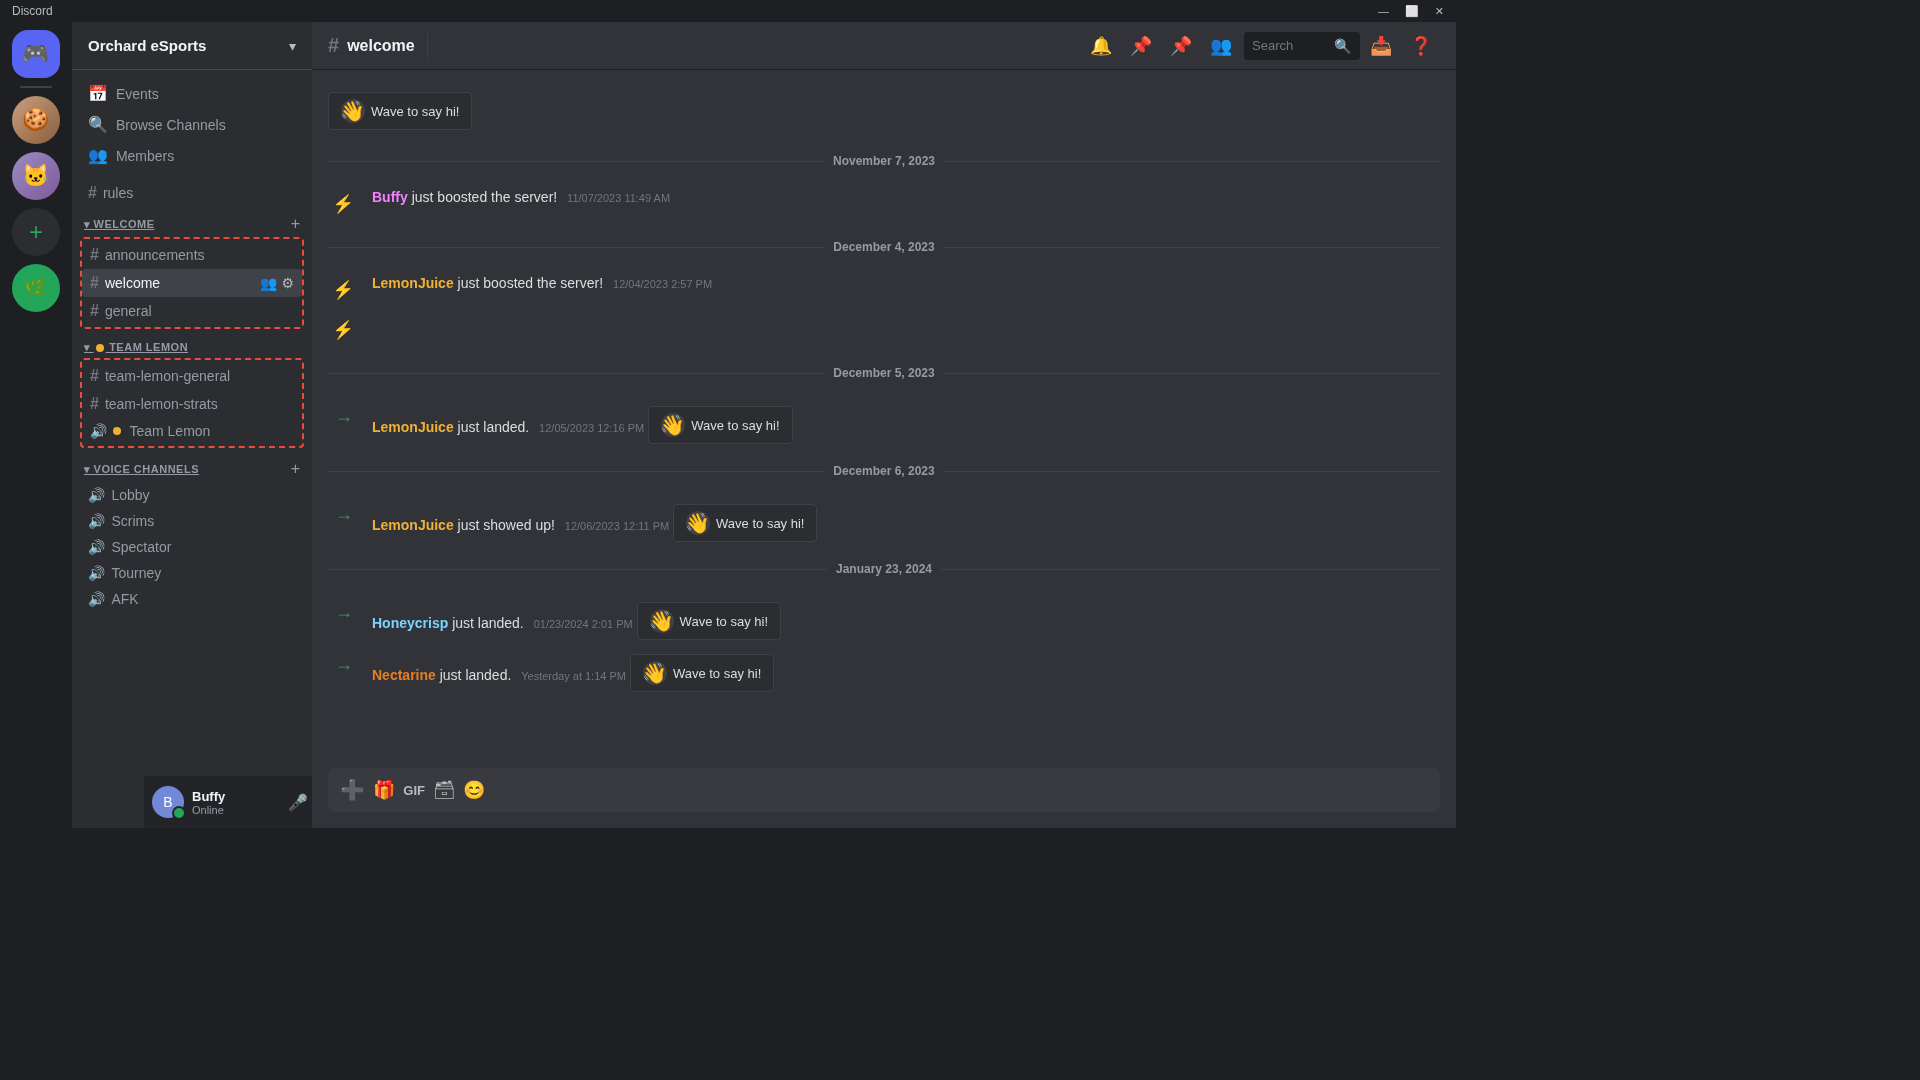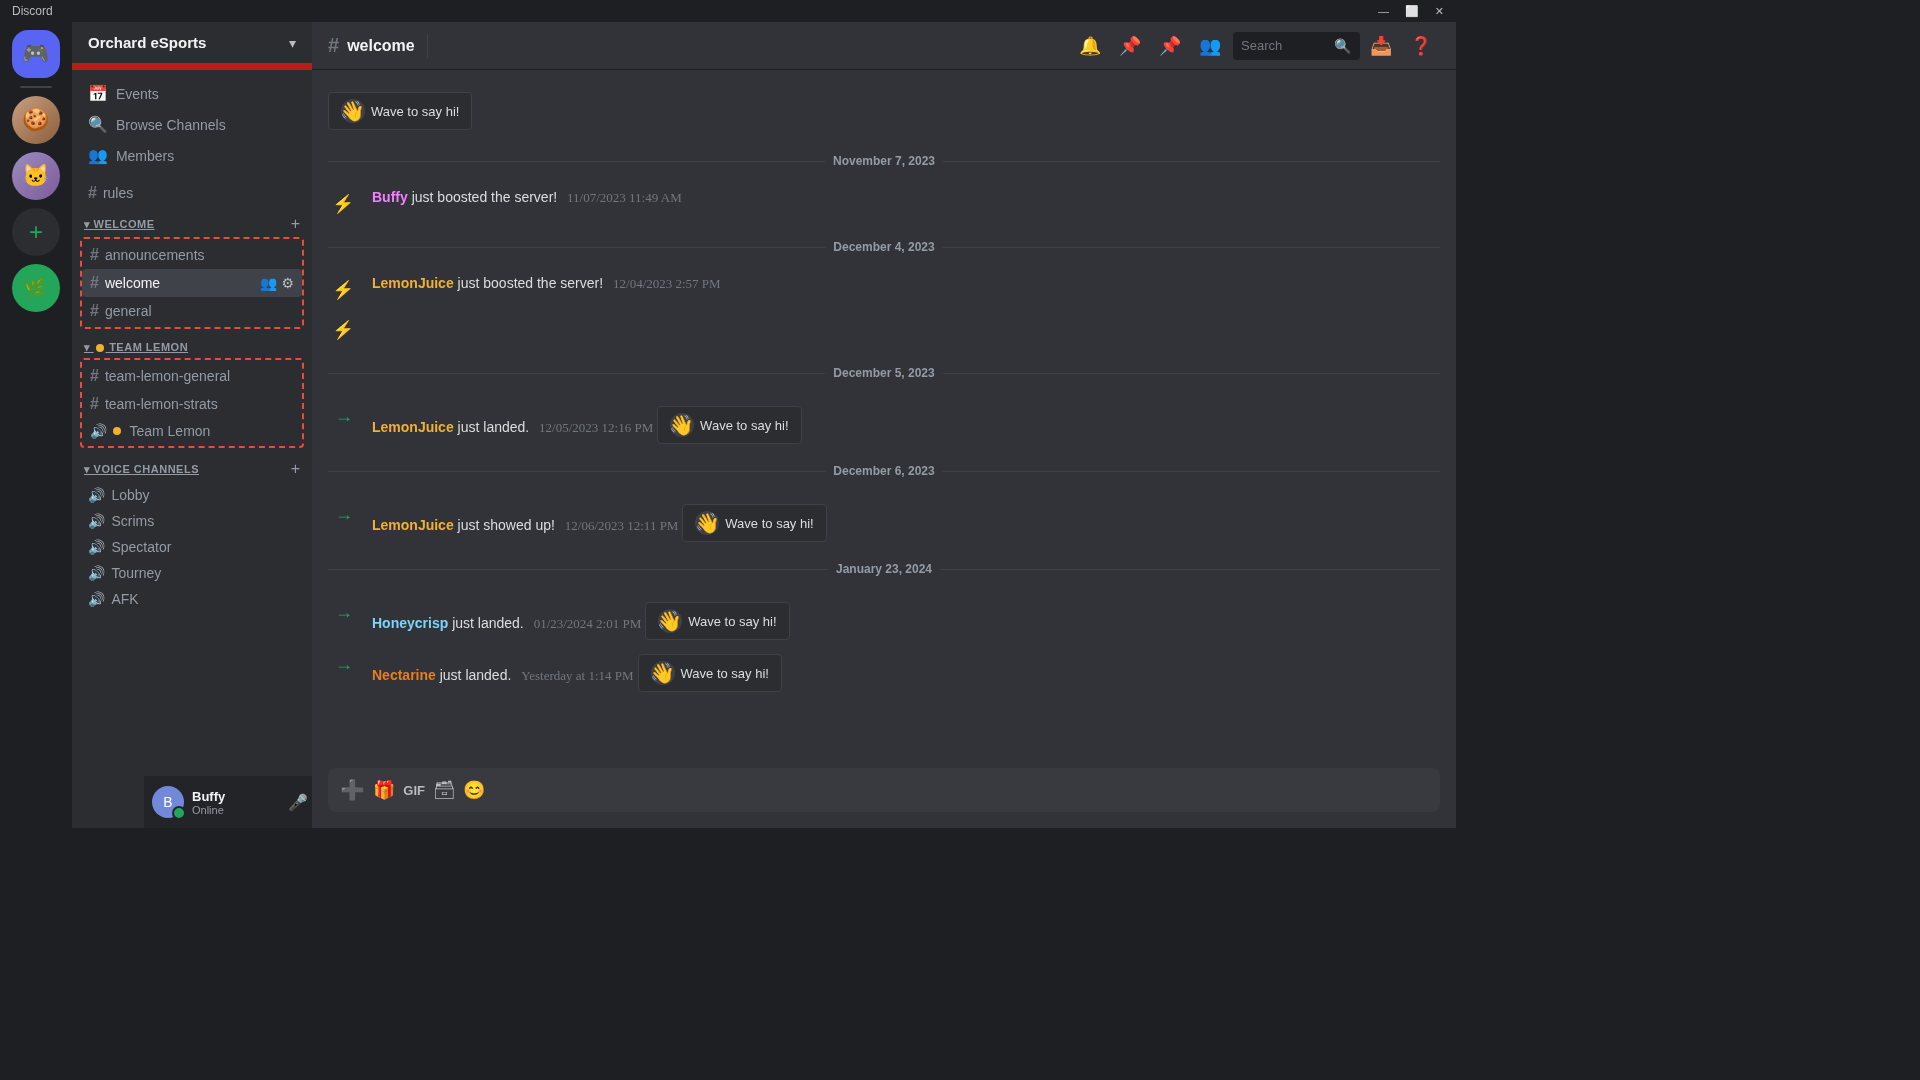--- a/index.html
+++ b/index.html
@@ -17,21 +17,21 @@
     .server-icon.active { border-radius: 16px; }
     .server-divider { width: 32px; height: 2px; background: #3f4147; border-radius: 1px; }
     .server-icon-add { width: 48px; height: 48px; border-radius: 50%; background: #2b2d31; display: flex; align-items: center; justify-content: center; cursor: pointer; color: #23a55a; font-size: 24px; flex-shrink: 0; }
     .server-icon-green { width: 48px; height: 48px; border-radius: 50%; background: #23a55a; display: flex; align-items: center; justify-content: center; cursor: pointer; font-size: 18px; flex-shrink: 0; }
     .avatar-circle { width: 48px; height: 48px; border-radius: 50%; overflow: hidden; display: flex; align-items: center; justify-content: center; cursor: pointer; flex-shrink: 0; }
     .avatar-bg1 { background: linear-gradient(135deg, #f6a623, #e67e22, #8b4513); }
     .avatar-bg2 { background: linear-gradient(135deg, #9b59b6, #7d3c98, #a8a8d0); }
 
     
     .channel-sidebar { position: absolute; left: 72px; top: 22px; width: 240px; height: 806px; background: #2b2d31; display: flex; flex-direction: column; }
-    .server-header { display: flex; align-items: center; justify-content: space-between; padding: 0 16px; height: 48px; border-bottom: 7px solid #b91c1c; cursor: pointer; }
+    .server-header { display: flex; align-items: center; justify-content: space-between; padding: 0 16px; height: 48px; border-bottom: 1px solid #b91c1c; cursor: pointer; }
     .server-name { font-weight: 600; font-size: 15px; color: #f2f3f5; }
     .chevron-icon { color: #b9bbbe; }
 
     .sidebar-nav { padding: 8px 8px; }
     .sidebar-nav-item { display: flex; align-items: center; gap: 8px; padding: 6px 8px; border-radius: 4px; cursor: pointer; color: #949ba4; font-size: 14px; }
     .sidebar-nav-item .nav-icon { font-size: 16px; }
 
     .channel-list { flex: 1; overflow-y: auto; padding: 0 8px; }
     .channel-section { margin-bottom: 8px; }
     .section-header { display: flex; align-items: center; justify-content: space-between; padding: 4px 4px; cursor: pointer; }
@@ -56,21 +56,21 @@
     .user-ctrl-btn { width: 28px; height: 28px; border-radius: 4px; background: transparent; border: none; color: #b9bbbe; cursor: pointer; display: flex; align-items: center; justify-content: center; font-size: 16px; }
 
     
     .main-content { position: absolute; left: 312px; top: 22px; width: 1144px; height: 806px; background: #313338; display: flex; flex-direction: column; }
     .channel-header { height: 48px; border-bottom: 1px solid #1e1f22; display: flex; align-items: center; padding: 0 16px; gap: 8px; flex-shrink: 0; }
     .channel-header-hash { font-size: 20px; color: #72767d; font-weight: bold; }
     .channel-header-name { font-size: 16px; font-weight: 700; color: #f2f3f5; }
     .header-divider { width: 1px; height: 24px; background: #3f4147; margin: 0 4px; }
     .header-actions { margin-left: auto; display: flex; align-items: center; gap: 4px; }
     .header-btn { width: 36px; height: 36px; display: flex; align-items: center; justify-content: center; border-radius: 4px; cursor: pointer; color: #b9bbbe; font-size: 18px; }
-    .search-bar { display: flex; align-items: center; background: #1e1f22; border-radius: 4px; padding: 0 8px; width: 127px; height: 28px; gap: 15px; cursor: pointer; }
+    .search-bar { display: flex; align-items: center; background: #1e1f22; border-radius: 4px; padding: 0 8px; width: 116px; height: 28px; gap: 15px; cursor: pointer; }
     .search-placeholder { font-size: 13px; color: #72767d; flex: 1; }
 
     
     .messages-area { flex: 1; overflow-y: auto; padding: 16px 0; display: flex; flex-direction: column; gap: 0; }
     .messages-area::-webkit-scrollbar { width: 8px; }
     .messages-area::-webkit-scrollbar-track { background: #2e3035; }
     .messages-area::-webkit-scrollbar-thumb { background: #1a1b1e; border-radius: 4px; }
 
     .date-separator { display: flex; align-items: center; margin: 16px 16px; gap: 8px; }
     .date-sep-line { flex: 1; height: 1px; background: #3f4147; }
@@ -81,21 +81,21 @@
 
     .message-row { display: flex; align-items: flex-start; padding: 4px 16px; gap: 12px; }
     .msg-icon { width: 32px; height: 32px; flex-shrink: 0; display: flex; align-items: center; justify-content: center; }
     .msg-body { flex: 1; }
     .msg-text { font-size: 14px; color: #dcddde; line-height: 1.4; }
     .msg-username { font-weight: 600; }
     .msg-username.yellow { color: #f0b132; }
     .msg-username.green { color: #7dd3fc; }
     .msg-username.pink { color: #f47fff; }
     .msg-username.orange { color: #e67e22; }
-    .msg-timestamp { font-size: 13px; color: #72767d; margin-left: 6px; font-family: Liberation Serif, serif; }
+    .msg-timestamp { font-size: 11px; color: #72767d; margin-left: 6px; }
 
     .wave-button { display: inline-flex; align-items: center; gap: 6px; background: #2b2d31; border: 1px solid #3f4147; border-radius: 4px; padding: 6px 12px; margin-top: 6px; cursor: pointer; font-size: 13px; color: #dcddde; }
     .wave-emoji { font-size: 20px; width: 24px; height: 24px; border-radius: 50%; background: #3f4147; display: flex; align-items: center; justify-content: center; }
 
     
     .message-input-area { padding: 0 16px 16px; flex-shrink: 0; }
     .message-input-wrapper { display: flex; align-items: center; background: #383a40; border-radius: 8px; padding: 0 12px; gap: 8px; min-height: 44px; }
     .input-plus { color: #b9bbbe; font-size: 20px; cursor: pointer; flex-shrink: 0; }
     .input-field { flex: 1; background: transparent; border: none; outline: none; color: #dcddde; font-size: 14px; }
     .input-field::placeholder { color: #72767d; }

